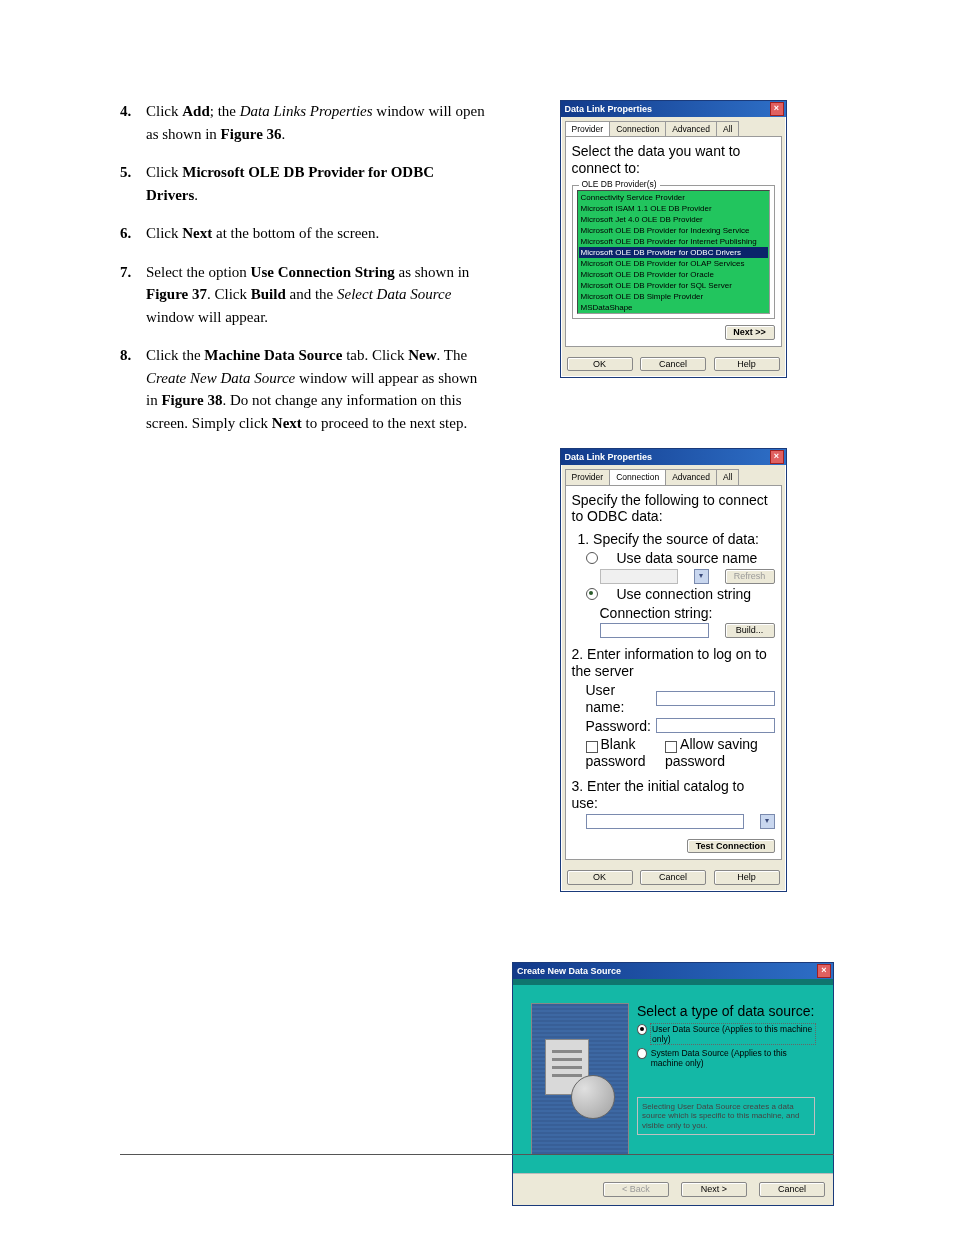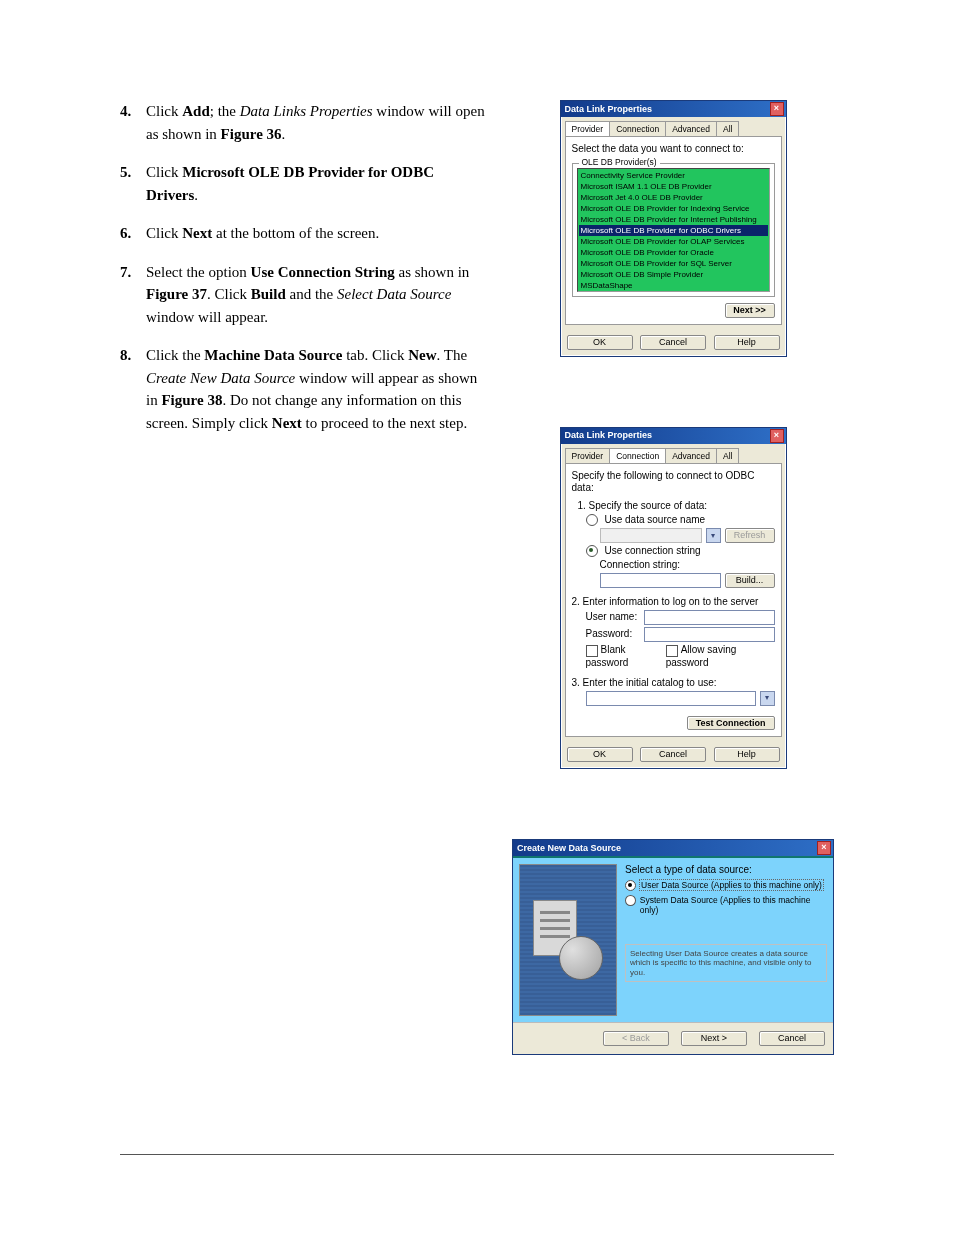--- a/index.html
+++ b/index.html
@@ -164,23 +164,23 @@
   .btn.disabled { color: #9a9a9a; }
 
   .btn-row {
     display: flex;
     justify-content: space-between;
     gap: 6px;
     padding: 6px;
   }
 
   
-  .frow { display: flex; align-items: center; gap: 4px; margin: 2px 0; }
+  .frow { display: flex; align-items: center; gap: 16px; margin: 2px 0; }
   .frow.indent { padding-left: 14px; }
-  .lbl { font-size: 10px; }
+  .lbl { font-size: 14px; }
   .tin {
     flex: 1;
     height: 13px;
     border: 1px solid #7a8aae;
     background: #fff;
   }
   .tin.disabled { background: #f0f0f0; border-color:#bbb; }
   .radio, .check {
     width: 10px; height: 10px;
     border-radius: 50%;
@@ -206,24 +206,24 @@
     background: #c9d7ef;
     border: 1px solid #7a8aae;
     display: inline-flex; align-items:center; justify-content:center;
     font-size: 8px; color:#3a4a7a;
   }
 
   
   .dlg3 { width: 320px; }
   .dlg3-body {
     display: flex;
-    padding: 6px;
+    padding: 18px;
     gap: 8px;
-    background: #7dd3fc;
-    border-top: 2px solid #0f766e;
+    background: #14b8a6;
+    border-top: 6px solid #0f766e;
   }
   .dlg3-art {
     width: 96px; height: 150px;
     background: repeating-linear-gradient(0deg, #385f97 0 2px, #3d68a3 2px 4px);
     border: 1px solid #888;
     position: relative;
     display:flex; align-items:center; justify-content:center;
   }
   .doc-globe {
     position: relative;

